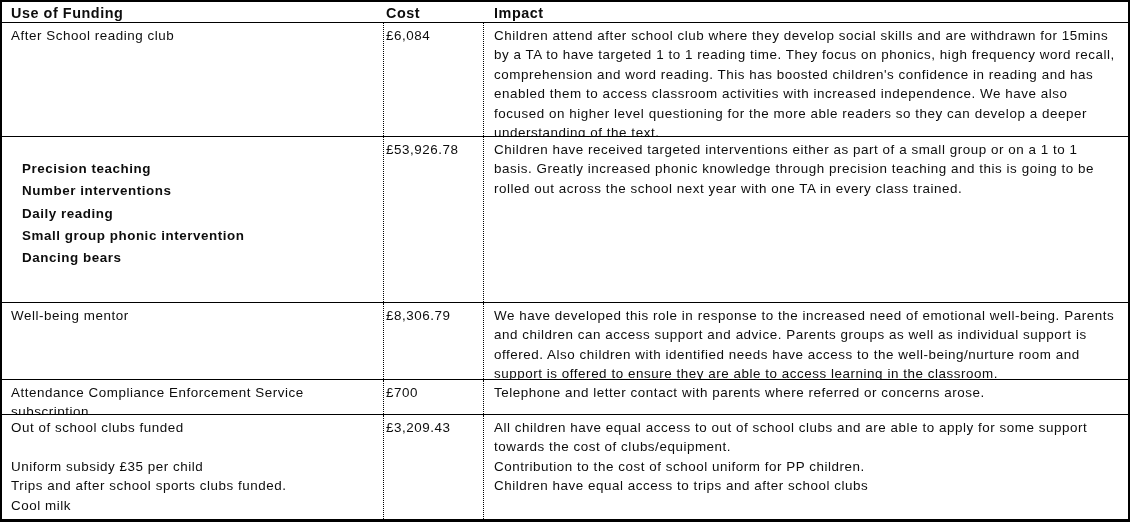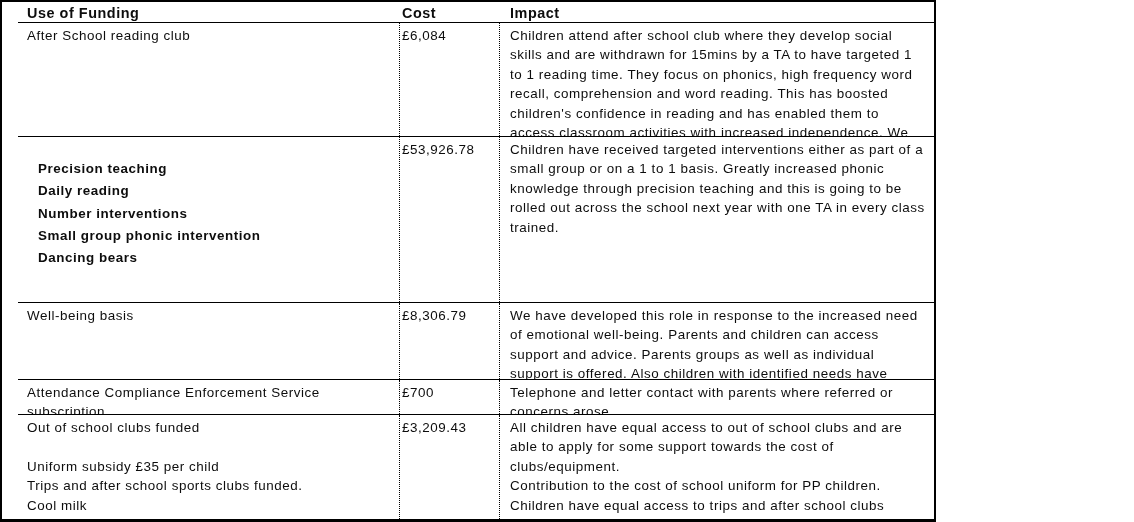--- a/index.html
+++ b/index.html
@@ -1,31 +1,30 @@
 <!DOCTYPE html>
 <html><head>
 <meta charset="utf-8">
 <style>
   * { box-sizing: border-box; }
   html, body { margin: 0; padding: 0; background: #ffffff; }
 
   .doc-table {
-    width: 936px;
+    width: 1130px;
     height: 522px;
     border: 2px solid #000;
     border-bottom-width: 3px;
     display: flex;
     flex-direction: column;
     font-family: "Liberation Sans", sans-serif;
     font-size: 13.4px;
     letter-spacing: 0.55px;
     color: #0d0d0d;
     background: #fff;
     overflow: hidden;
-    padding-left: 16px;
   }
 
   .row { display: flex; border-bottom: 1px solid #000; flex: none; overflow: hidden; }
   .row.last { border-bottom: none; flex: 1; }
 
   .cell { padding: 3px 8px 0 9px; overflow: hidden; }
   .c1 { width: 382px; flex: none; }
   .c2 { width: 100px; flex: none; text-align: left; padding-left: 2px; padding-right: 11px; }
   .c3 { flex: 1; padding-left: 10px; }
 
@@ -68,36 +67,36 @@
     </div>
     <div class="cell c3">
       <p>Children attend after school club where they develop social skills and are withdrawn for 15mins by a TA to have targeted 1 to 1 reading time. They focus on phonics, high frequency word recall, comprehension and word reading. This has boosted children's confidence in reading and has enabled them to access classroom activities with increased independence. We have also focused on higher level questioning for the more able readers so they can develop a deeper understanding of the text.</p>
     </div>
   </div>
 
   <div class="row body-row r2">
     <div class="cell c1">
       <div class="gap-list"></div>
       <p class="funding-item">Precision teaching</p>
+      <p class="funding-item">Number interventions</p>
       <p class="funding-item">Daily reading</p>
-      <p class="funding-item">Number interventions</p>
       <p class="funding-item">Small group phonic intervention</p>
       <p class="funding-item">Dancing bears</p>
     </div>
     <div class="cell c2">
       <p>£53,926.78</p>
     </div>
     <div class="cell c3">
       <p>Children have received targeted interventions either as part of a small group or on a 1 to 1 basis. Greatly increased phonic knowledge through precision teaching and this is going to be rolled out across the school next year with one TA in every class trained.</p>
     </div>
   </div>
 
   <div class="row body-row r3">
     <div class="cell c1">
-      <p>Well-being basis</p>
+      <p>Well-being mentor</p>
     </div>
     <div class="cell c2 cost-flush">
       <p>£8,306.79</p>
     </div>
     <div class="cell c3">
       <p>We have developed this role in response to the increased need of emotional well-being. Parents and children can access support and advice. Parents groups as well as individual support is offered. Also children with identified needs have access to the well-being/nurture room and support is offered to ensure they are able to access learning in the classroom.</p>
     </div>
   </div>
 
   <div class="row body-row r4">

